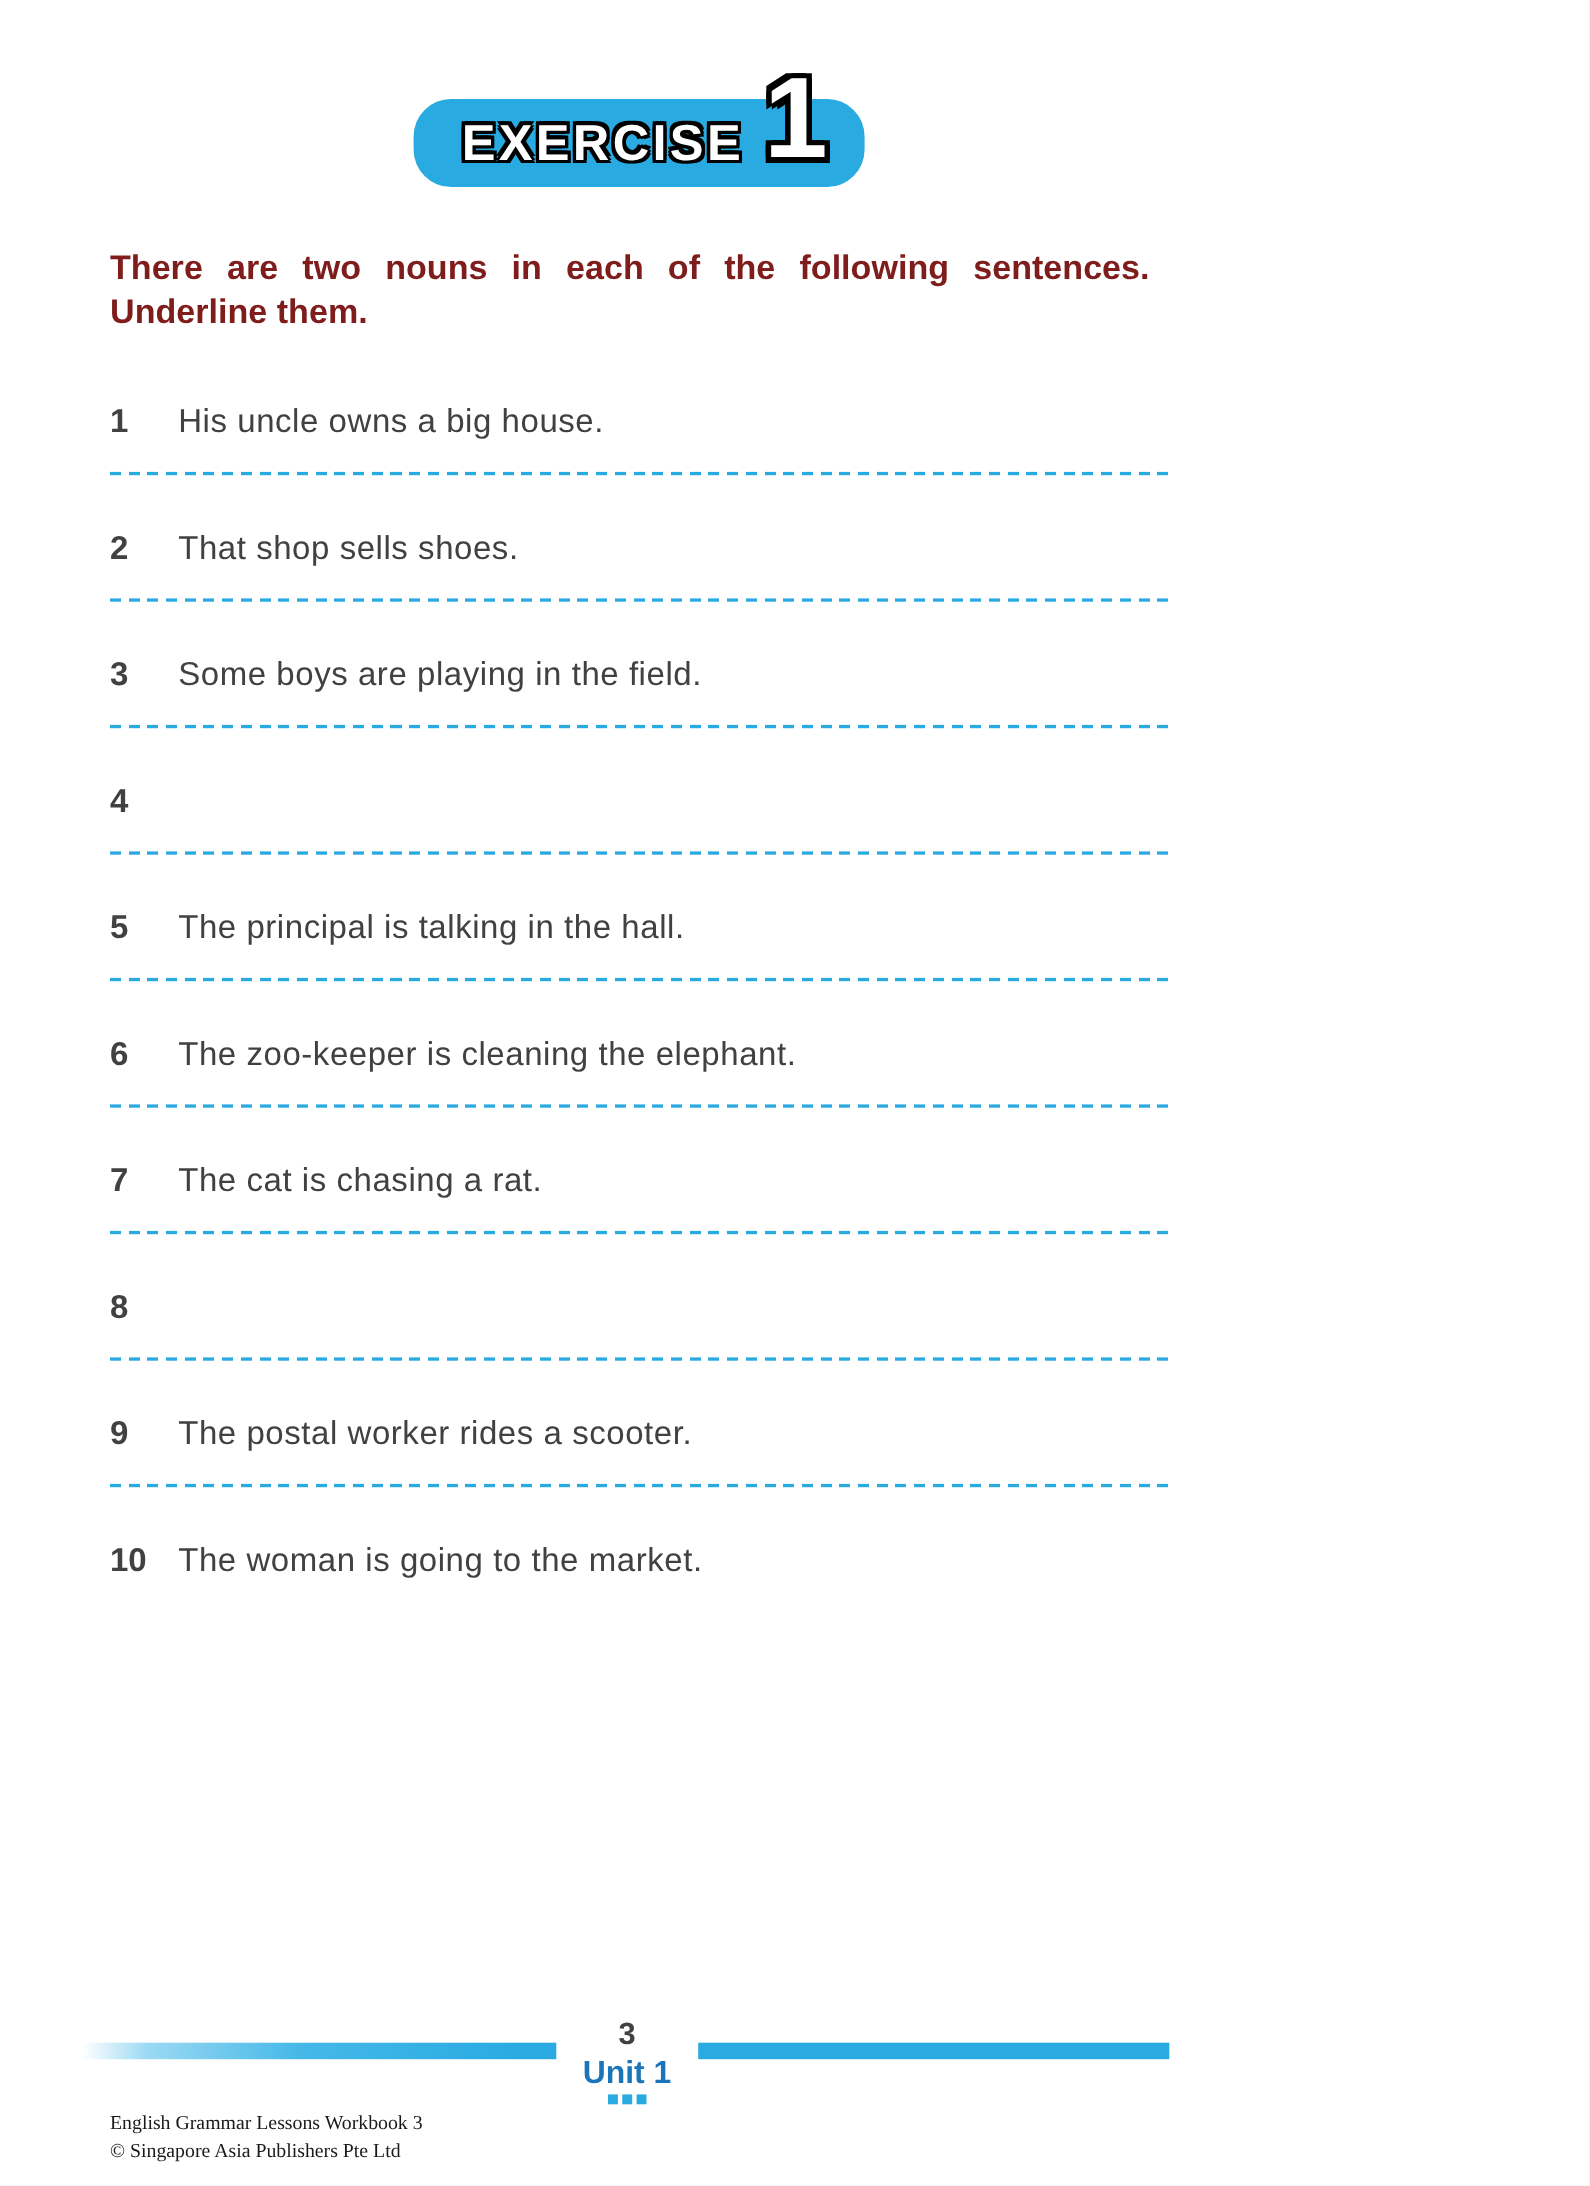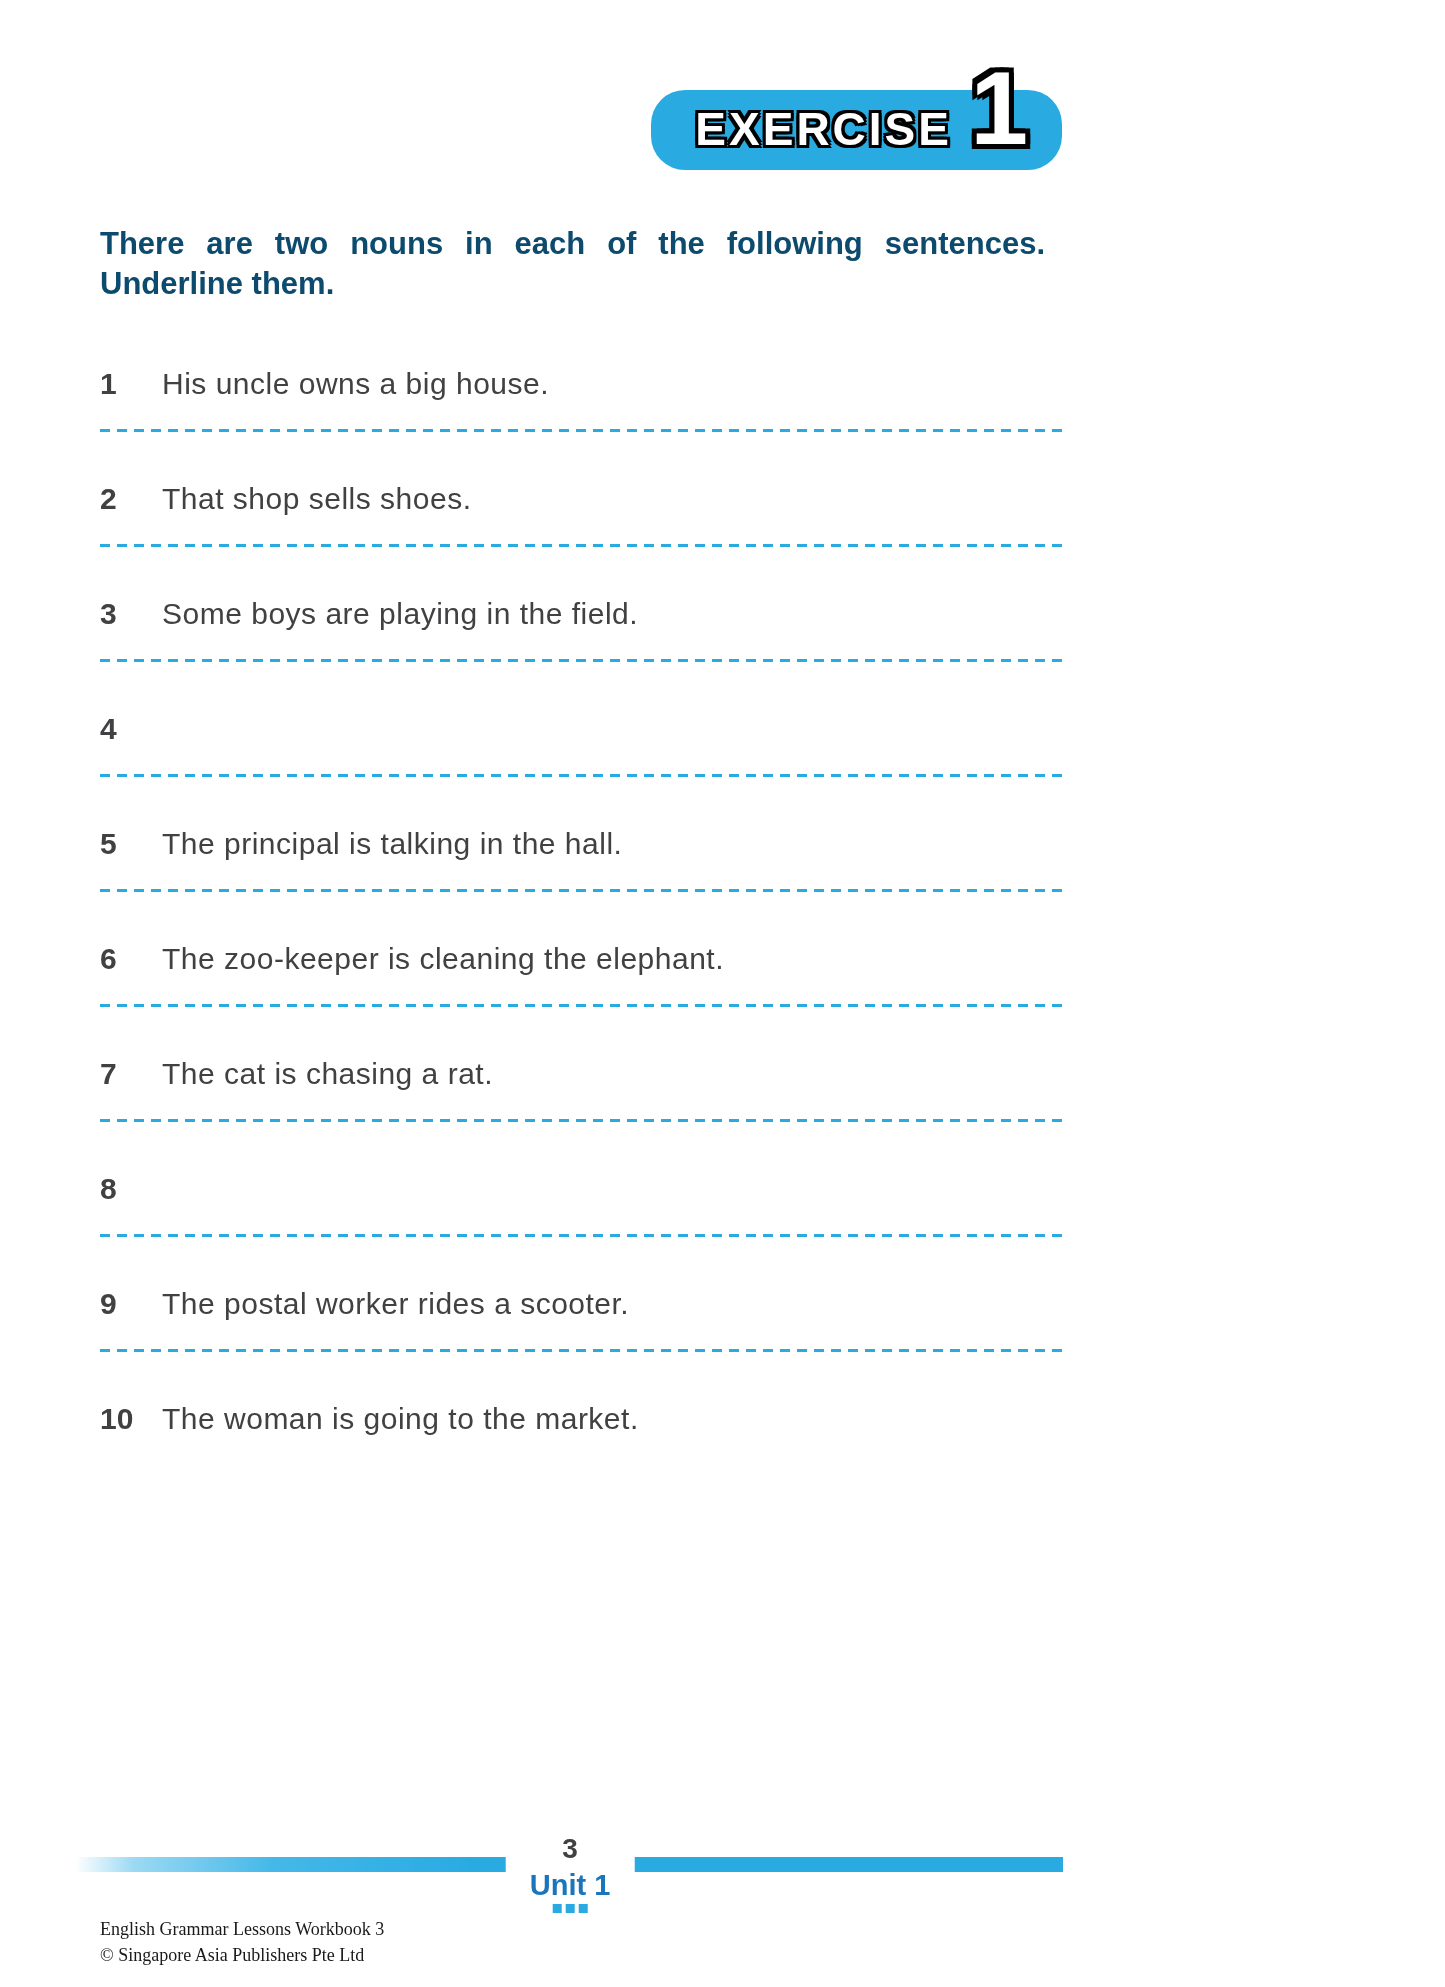--- a/index.html
+++ b/index.html
@@ -10,21 +10,21 @@
     outline:1px solid #d9d9d9;
     overflow:hidden;
     font-family:"Liberation Sans", sans-serif;
     color:#414042;
   }
   .content{
     position:absolute;left:100px;top:0;width:962px;
   }
 
   
-  .badge-wrap{ text-align:right; margin-top:90px; height:92px; }
+  .badge-wrap{ text-align:center; margin-top:90px; height:92px; }
   .badge{
     position:relative;
     display:inline-block;
     background:#29ABE2;
     border-radius:34px;
     padding:12px 110px 14px 44px;
   }
   .badge-label{
     font-size:46px;
     font-weight:bold;
@@ -43,21 +43,21 @@
     color:#ffffff;
     text-shadow:
       -5px -5px 0 #000, 5px -5px 0 #000, -5px 5px 0 #000, 5px 5px 0 #000,
       -5px 0 0 #000, 5px 0 0 #000, 0 -5px 0 #000, 0 5px 0 #000;
   }
 
   
   .instructions{
     margin-top:42px;
     width:945px;
-    color:#0c4a6e;
+    color:#7f1d1d;
     font-weight:bold;
     font-size:31px;
     line-height:40px;
   }
   .instr-line1{ display:block; text-align:justify; text-align-last:justify; }
   .instr-line2{ display:block; }
 
   
   .items{ margin-top:58px; }
   .item-row{ display:flex; align-items:flex-start; }

